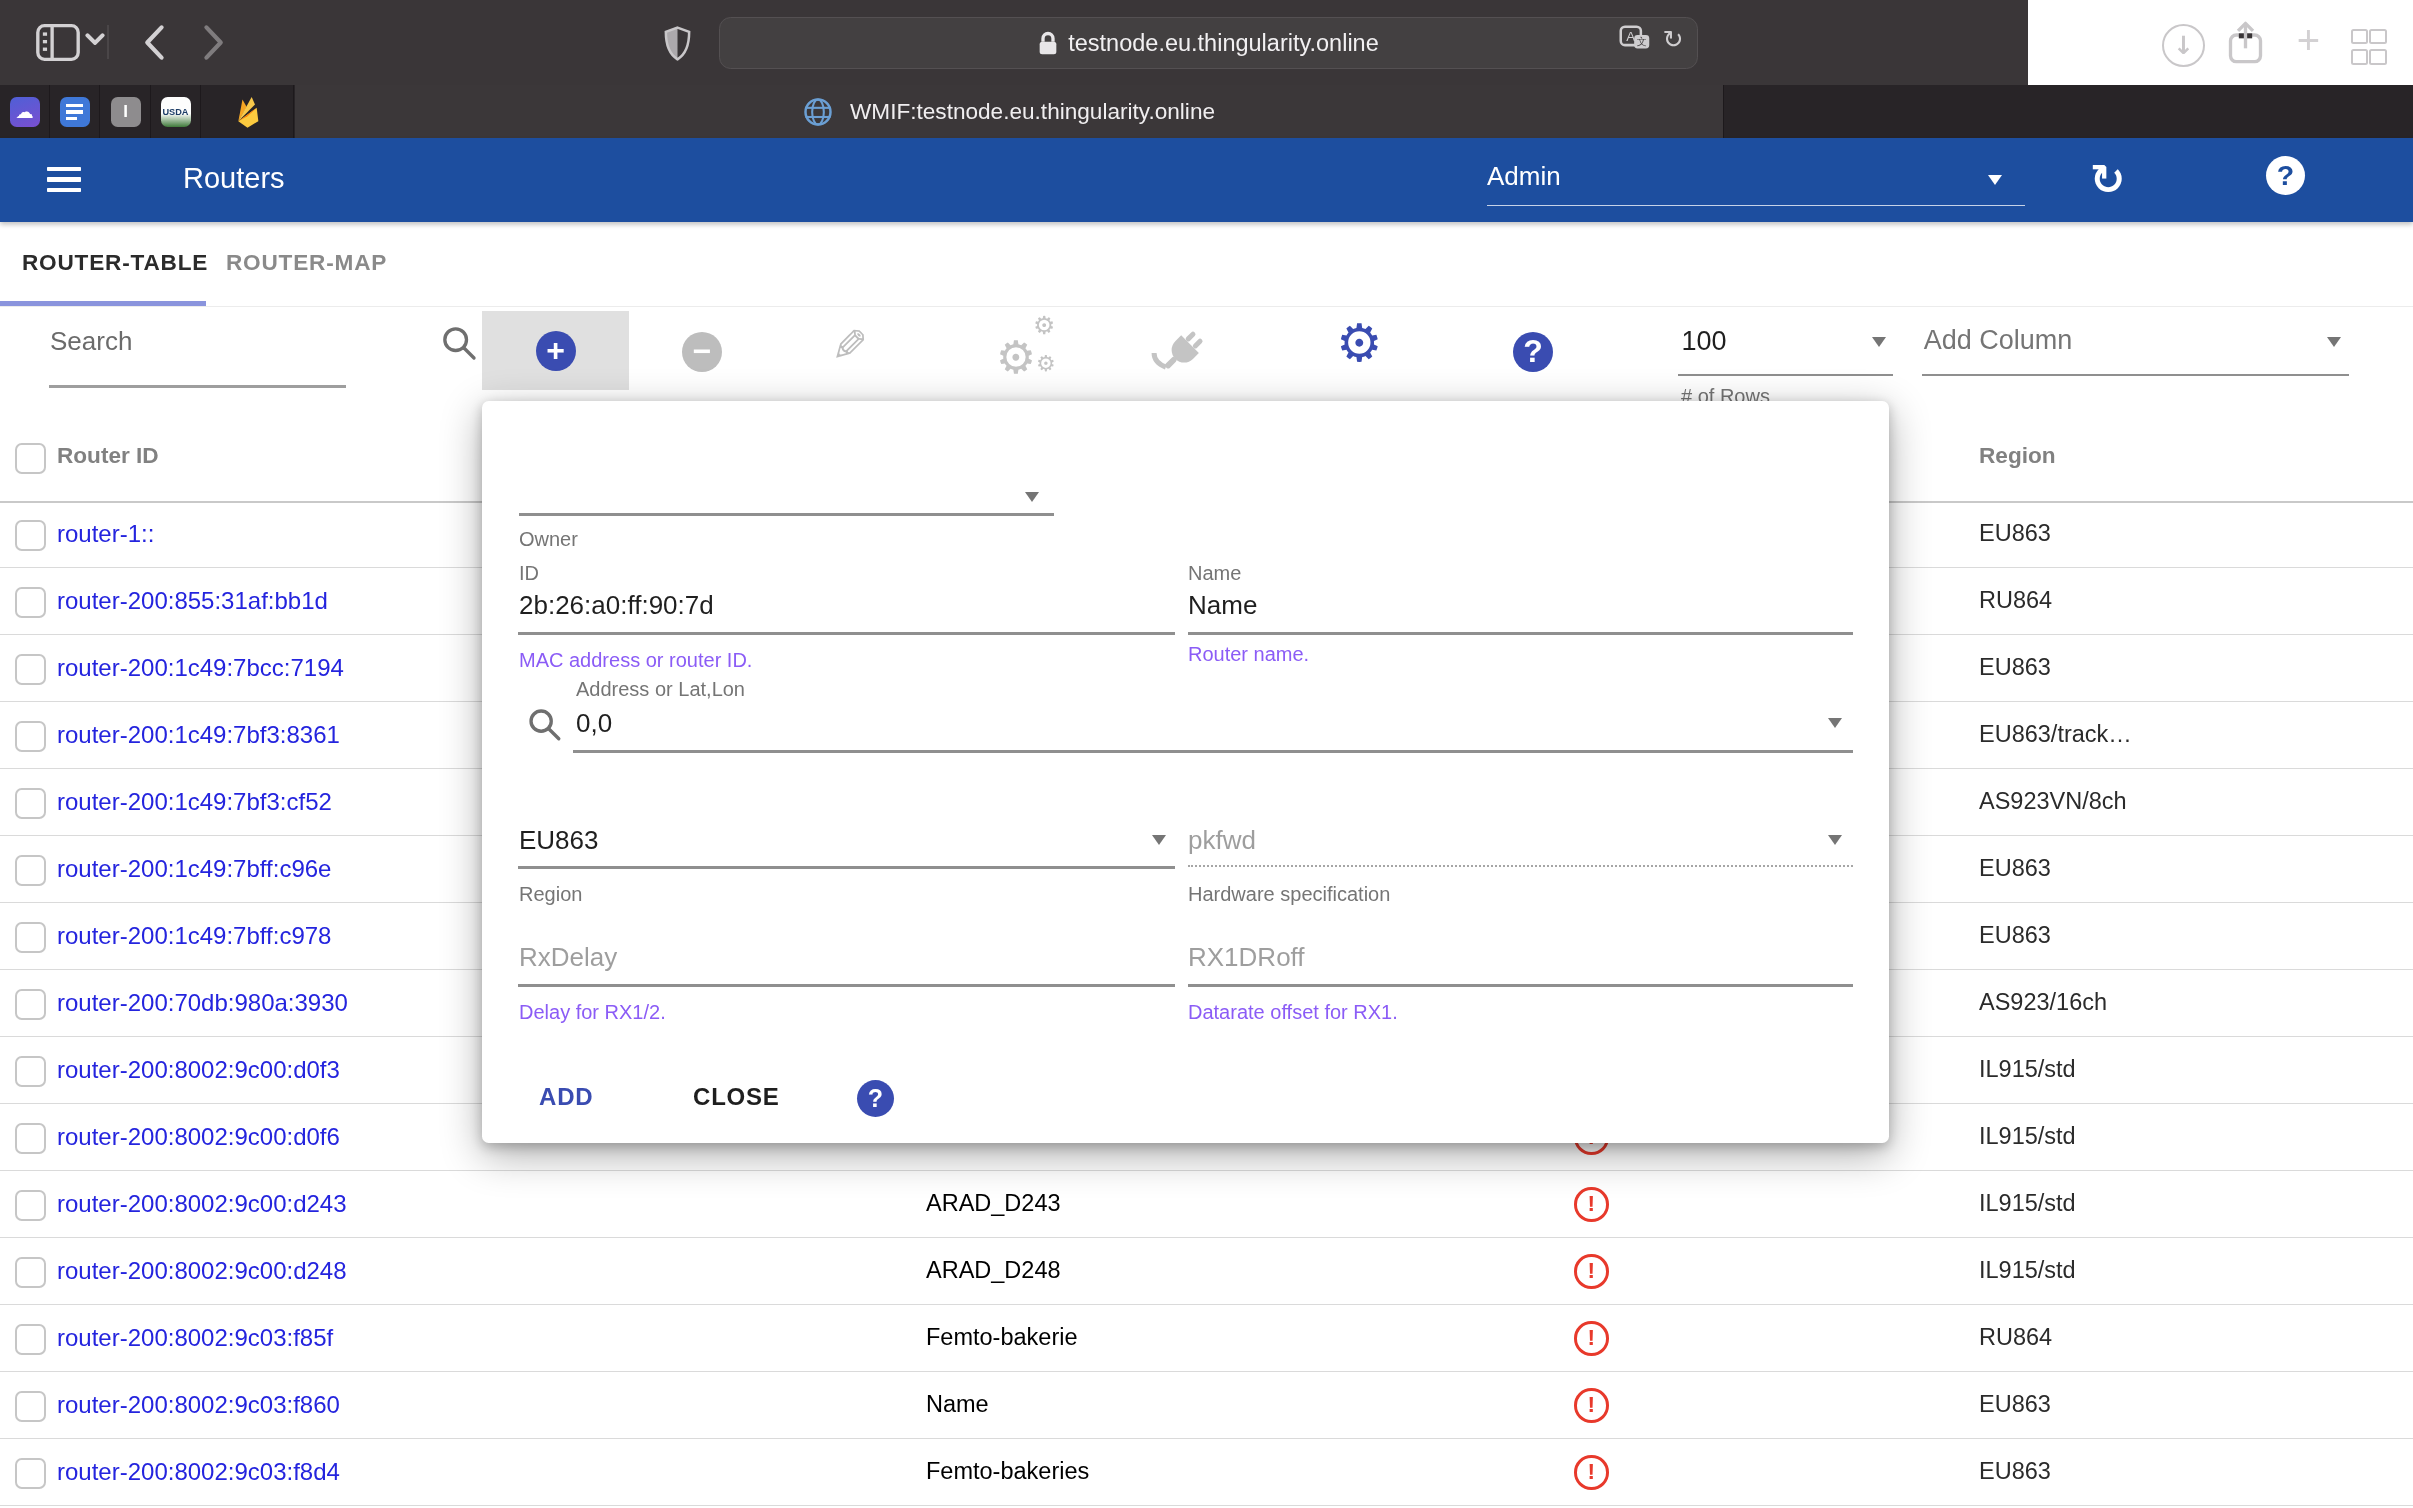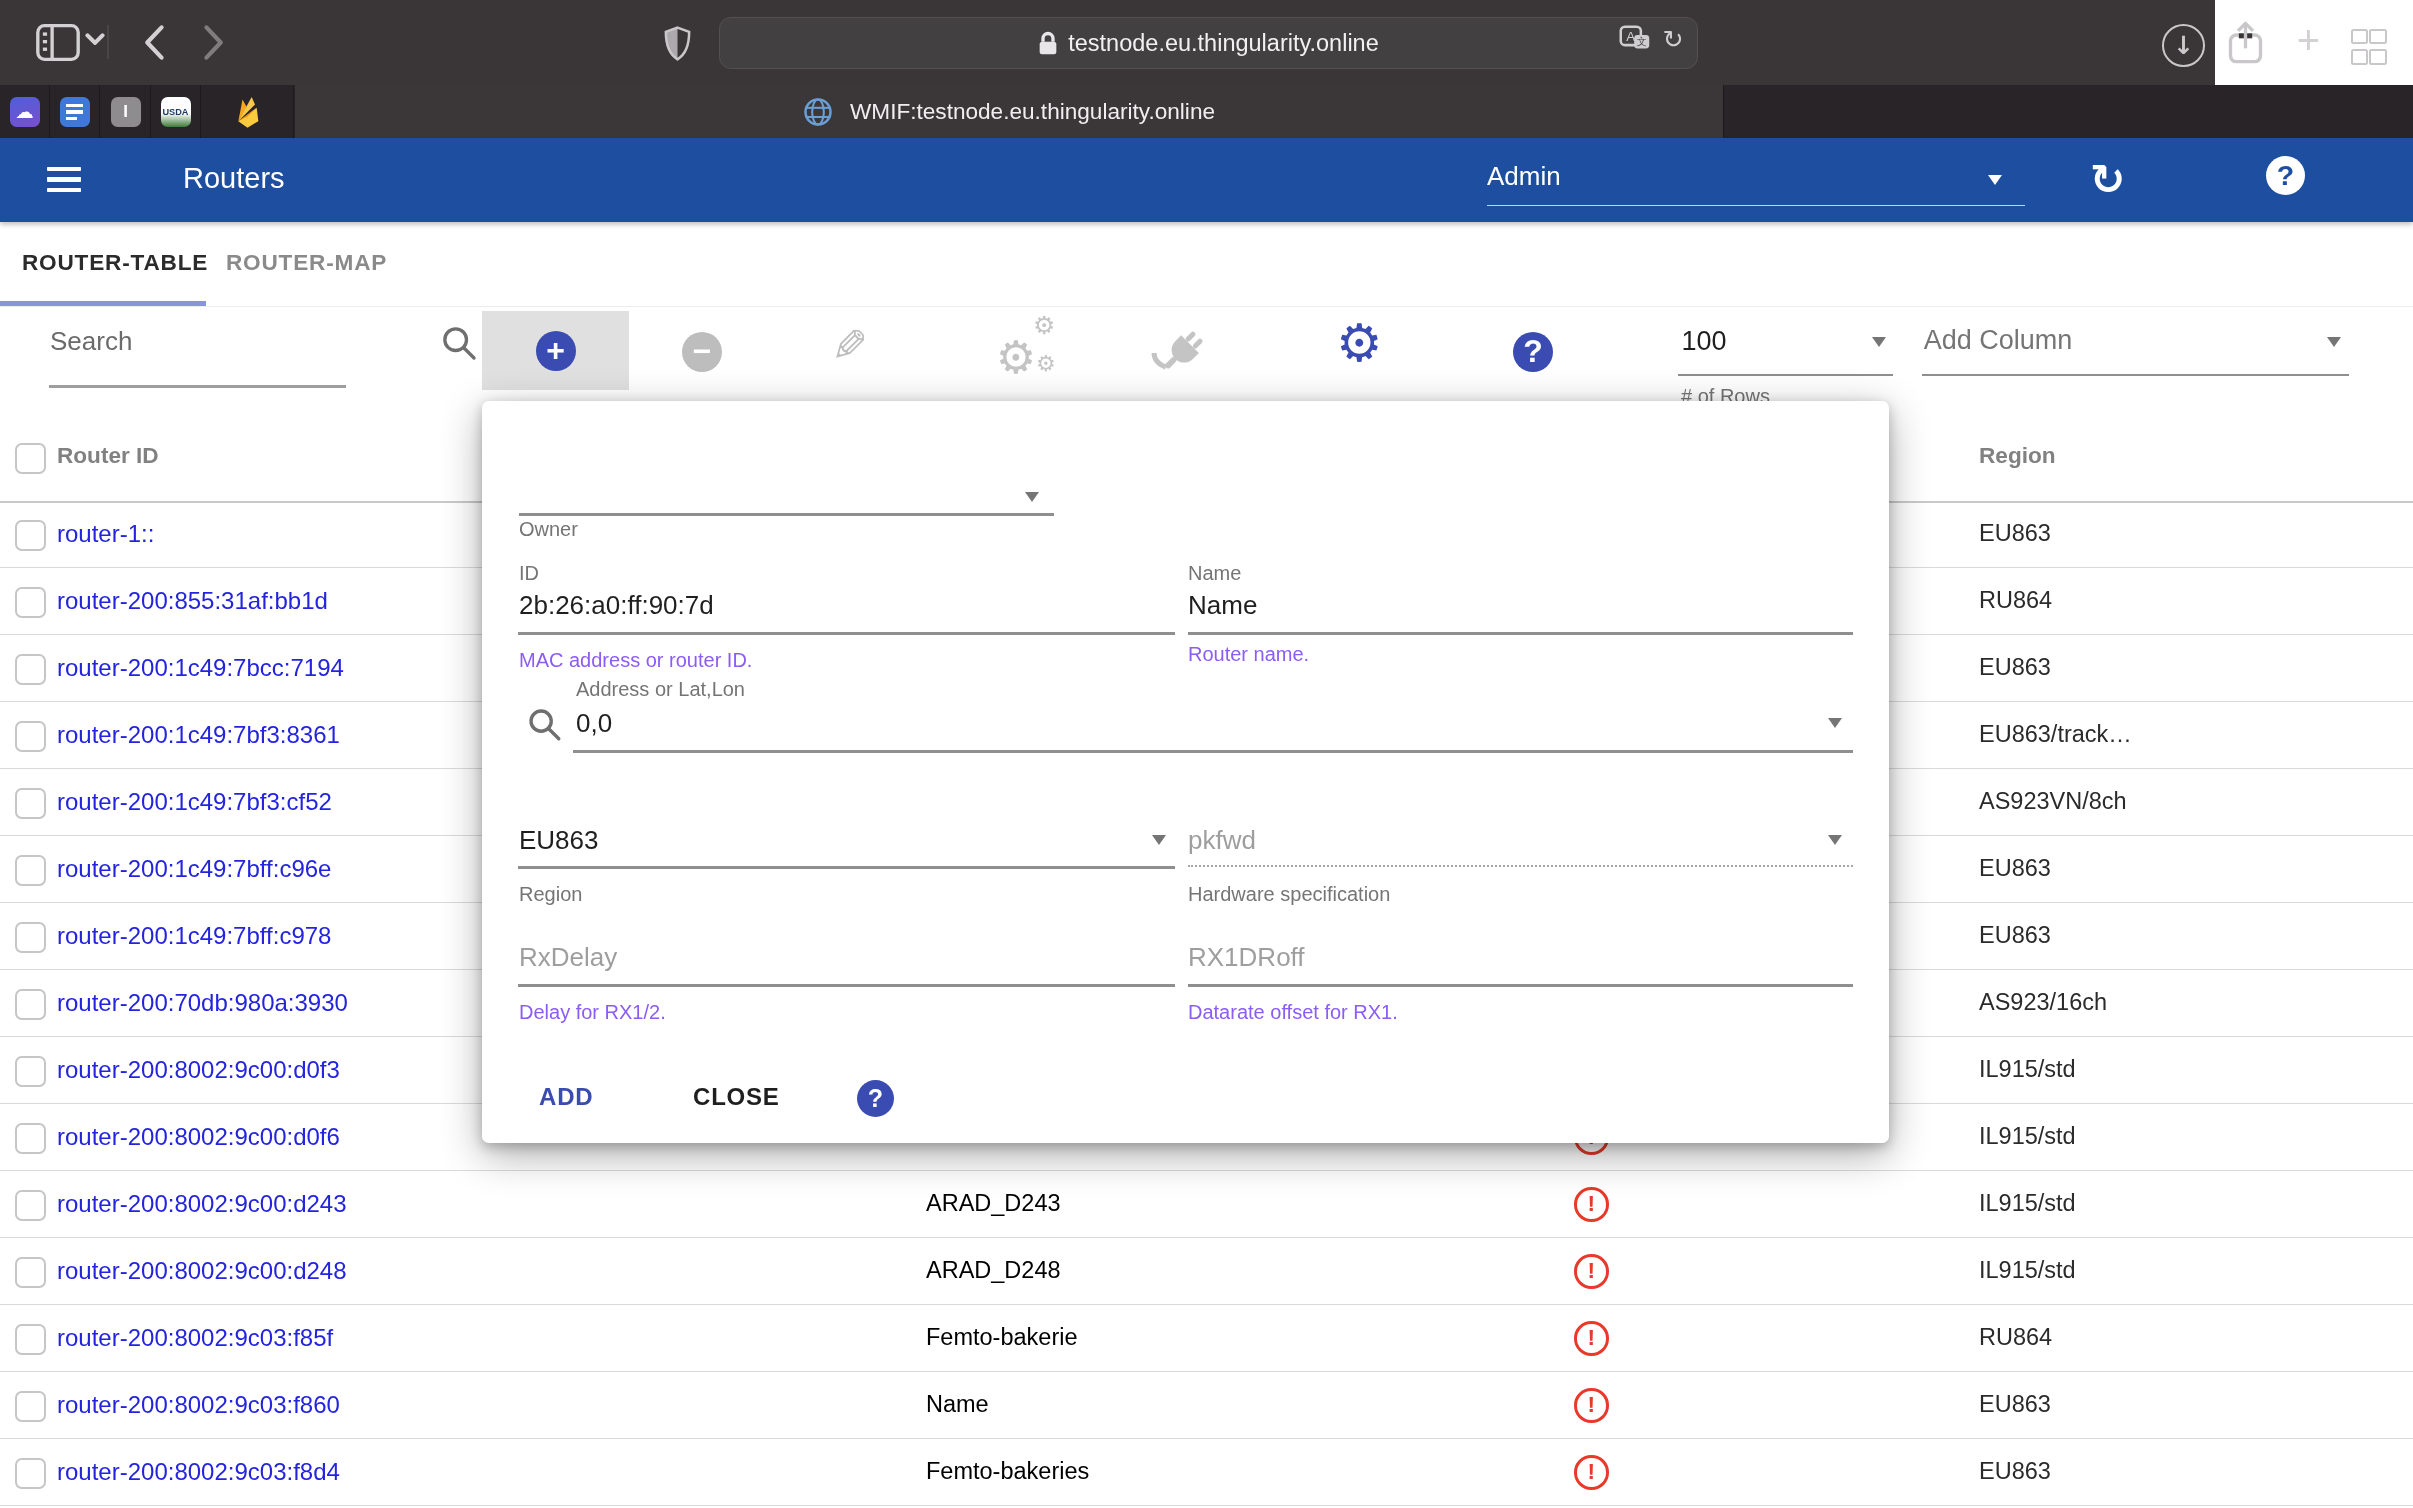--- a/index.html
+++ b/index.html
@@ -1,21 +1,21 @@
 <!DOCTYPE html>
 <html style="font-size:13.4px"><head>
 <meta charset="utf-8">
 <style>
   html,body{margin:0;padding:0;background:#fff;}
   #app{position:relative;width:2413px;height:1508px;overflow:hidden;
        font-family:"Liberation Sans","DejaVu Sans",sans-serif;background:#fff;}
   .abs{position:absolute;}
 
   
-  #chrome-top{left:0;top:0;width:2215px;height:85px;background:#3a3638;}
+  #chrome-top{left:0;top:0;width:2028px;height:85px;background:#3a3638;}
   .chrome-icon{color:#d3d1d3;display:flex;align-items:center;justify-content:center;}
   #sidebar-btn{left:34px;top:22px;width:47px;height:40px;}
   #sidebar-chevron{left:85px;top:32px;}
   .vsep{width:1.7px;height:34px;background:#4a4648;top:25px;}
   #back-btn{left:134px;top:22px;width:40px;height:40px;}
   #fwd-btn{left:194px;top:22px;width:40px;height:40px;opacity:.45;}
   #shield-icon{left:660px;top:25px;width:34px;height:37px;}
   #url-field{left:719px;top:17px;width:977px;height:50px;background:#434041;
      border:1.7px solid #545052;border-radius:11.7px;display:flex;align-items:center;justify-content:center;}
   #url-text{color:#f2f0f2;font-size:23.5px;display:flex;align-items:center;gap:10px;}
@@ -103,21 +103,21 @@
   
   #dialog{left:482px;top:401px;width:1407px;height:742px;background:#fff;border-radius:6.7px;
      box-shadow:0 11.7px 42px rgba(0,0,0,.32),0 3.4px 11.7px rgba(0,0,0,.22);z-index:20;}
   .d-label{position:absolute;font-size:20px;color:#757575;}
   .d-value{position:absolute;font-size:26px;color:#1f1f1f;}
   .d-ph{color:#9e9e9e !important;}
   .d-hint{position:absolute;font-size:20px;color:#8b5cf6;}
   .d-line{position:absolute;height:2.5px;background:#8f8f8f;}
   #dlg-owner-line{left:37px;top:112px;width:535px;}
   #dlg-owner-caret{position:absolute;left:543px;top:91px;}
-  #dlg-owner-label{left:37px;top:117px;}
+  #dlg-owner-label{left:37px;top:127px;}
   #dlg-id-label{left:37px;top:161px;}
   #dlg-id-value{left:37px;top:189px;}
   #dlg-id-line{left:36px;top:231px;width:657px;}
   #dlg-id-hint{left:37px;top:248px;}
   #dlg-name-label{left:706px;top:161px;}
   #dlg-name-value{left:706px;top:189px;}
   #dlg-name-line{left:706px;top:231px;width:665px;}
   #dlg-name-hint{left:706px;top:242px;}
   #dlg-addr-label{left:94px;top:277px;}
   #dlg-addr-glass{position:absolute;left:44px;top:305px;}

